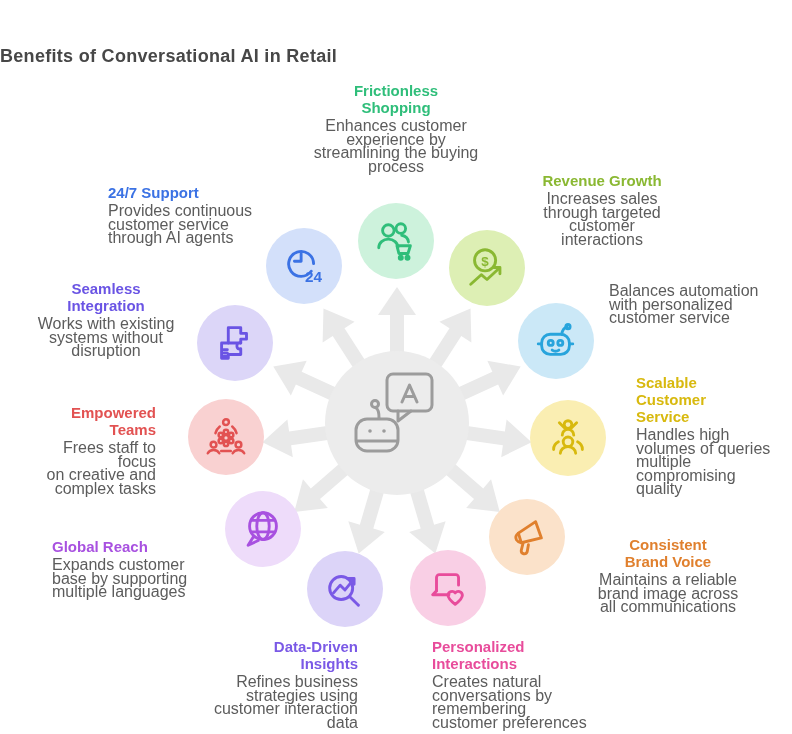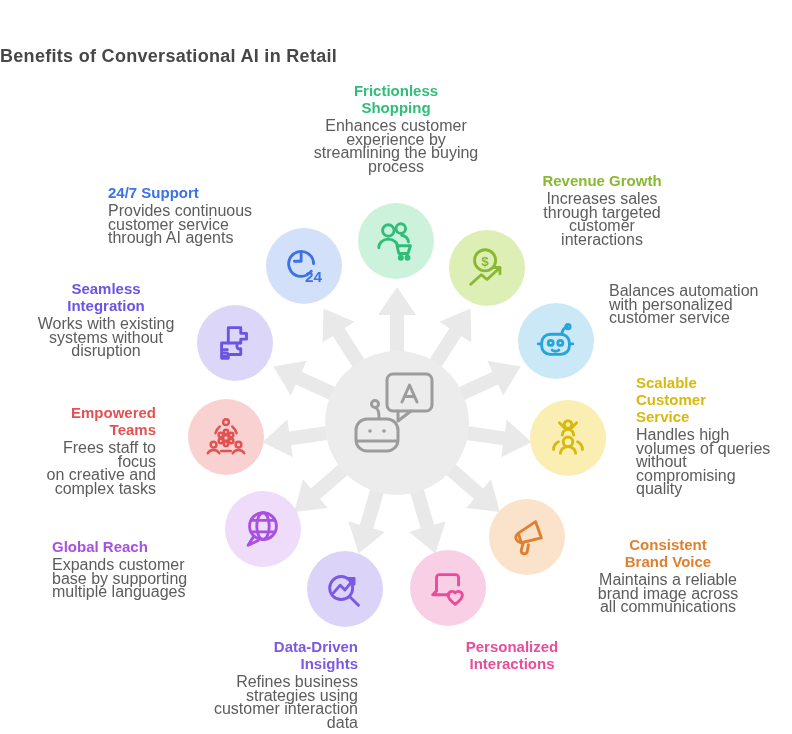--- a/index.html
+++ b/index.html
@@ -18,21 +18,21 @@
   .icon svg{display:block}
   .txt{position:absolute}
   .node-title{font-size:15px;line-height:17px;font-weight:bold;color:var(--c);white-space:pre-line}
   .node-desc{margin-top:3px;font-size:16px;line-height:13.5px;color:var(--description-color);white-space:pre-line}
   
   .n0 .icon{left:358px;top:203px}  .n0 .txt{left:301px;top:82px;width:190px;text-align:center}
   .n1 .icon{left:449px;top:230px}  .n1 .txt{left:532px;top:172px;width:140px;text-align:center}
   .n2 .icon{left:518px;top:303px}  .n2 .txt{left:609px;top:281px;width:160px;text-align:left}
   .n3 .icon{left:530px;top:400px}  .n3 .txt{left:636px;top:374px;width:145px;text-align:left}
   .n4 .icon{left:489px;top:499px}  .n4 .txt{left:588px;top:536px;width:160px;text-align:center}
-  .n5 .icon{left:410px;top:550px}  .n5 .txt{left:432px;top:638px;width:160px;text-align:center}
+  .n5 .icon{left:410px;top:550px}  .n5 .txt{left:432px;top:638px;width:160px;text-align:left}
   .n6 .icon{left:307px;top:551px}  .n6 .txt{left:213px;top:638px;width:145px;text-align:right}
   .n7 .icon{left:225px;top:491px}  .n7 .txt{left:52px;top:538px;width:146px;text-align:left}
   .n8 .icon{left:188px;top:399px}  .n8 .txt{left:26px;top:404px;width:130px;text-align:right}
   .n9 .icon{left:197px;top:305px}  .n9 .txt{left:31px;top:280px;width:150px;text-align:center}
   .n10 .icon{left:266px;top:228px} .n10 .txt{left:108px;top:184px;width:150px;text-align:left}
 </style>
 </head>
 <body>
 
 <div class="canvas">
@@ -129,21 +129,21 @@
     </div>
   </div>
 
   <div class="node n3" style="--c: #d8b90e; --bg: #faeeb2;">
     <div class="txt">
         <div class="node-title">Scalable
 Customer
 Service</div>
       <div class="node-desc">Handles high
 volumes of queries
-without
+multiple
 compromising quality</div>
       </div>
     <div class="icon">
       <svg width="46" height="46" viewBox="0 0 48 48" fill="none" stroke="currentColor" stroke-width="3" stroke-linecap="round" stroke-linejoin="round">
         <circle cx="24" cy="10" r="4"></circle>
         <path d="M15 8 l5 5 M33 8 l-5 5 M18 21 a6 6 0 0 1 12 0"></path>
         <circle cx="24" cy="28" r="5"></circle>
         <path d="M16 40 a8 7 0 0 1 16 0"></path>
         <path d="M9 36 a10 9 0 0 1 5 -8 M39 36 a10 9 0 0 0 -5 -8"></path>
       </svg>
@@ -164,20 +164,24 @@
         <path d="M15 20 q-4 3 -2 7 q1.5 2.5 5 3"></path>
         <path d="M20 30 l-2 8 a3.2 3.2 0 0 0 6.2 1.4 L25.5 32"></path>
       </svg>
     </div>
   </div>
 
   <div class="node n5" style="--c: #e84c9b; --bg: #f9cfe5;">
     <div class="txt">
         <div class="node-title">Personalized
 Interactions</div>
+      <div class="node-desc">Creates natural
+conversations by
+remembering
+customer preferences</div>
       </div>
     <div class="icon">
       <svg width="46" height="46" viewBox="0 0 48 48" fill="none" stroke="currentColor" stroke-width="3" stroke-linecap="round" stroke-linejoin="round">
         <path d="M12 27 V13 a3 3 0 0 1 3 -3 h17 a3 3 0 0 1 3 3 v8"></path>
         <path d="M12 27 l-4 4 h17"></path>
         <path d="M31.5 41 c-4.5 -3.5 -7.5 -6.5 -7.5 -9.5 a4.2 4.2 0 0 1 7.5 -2.3 a4.2 4.2 0 0 1 7.5 2.3 c0 3 -3 6 -7.5 9.5 z"></path>
       </svg>
     </div>
   </div>
 

